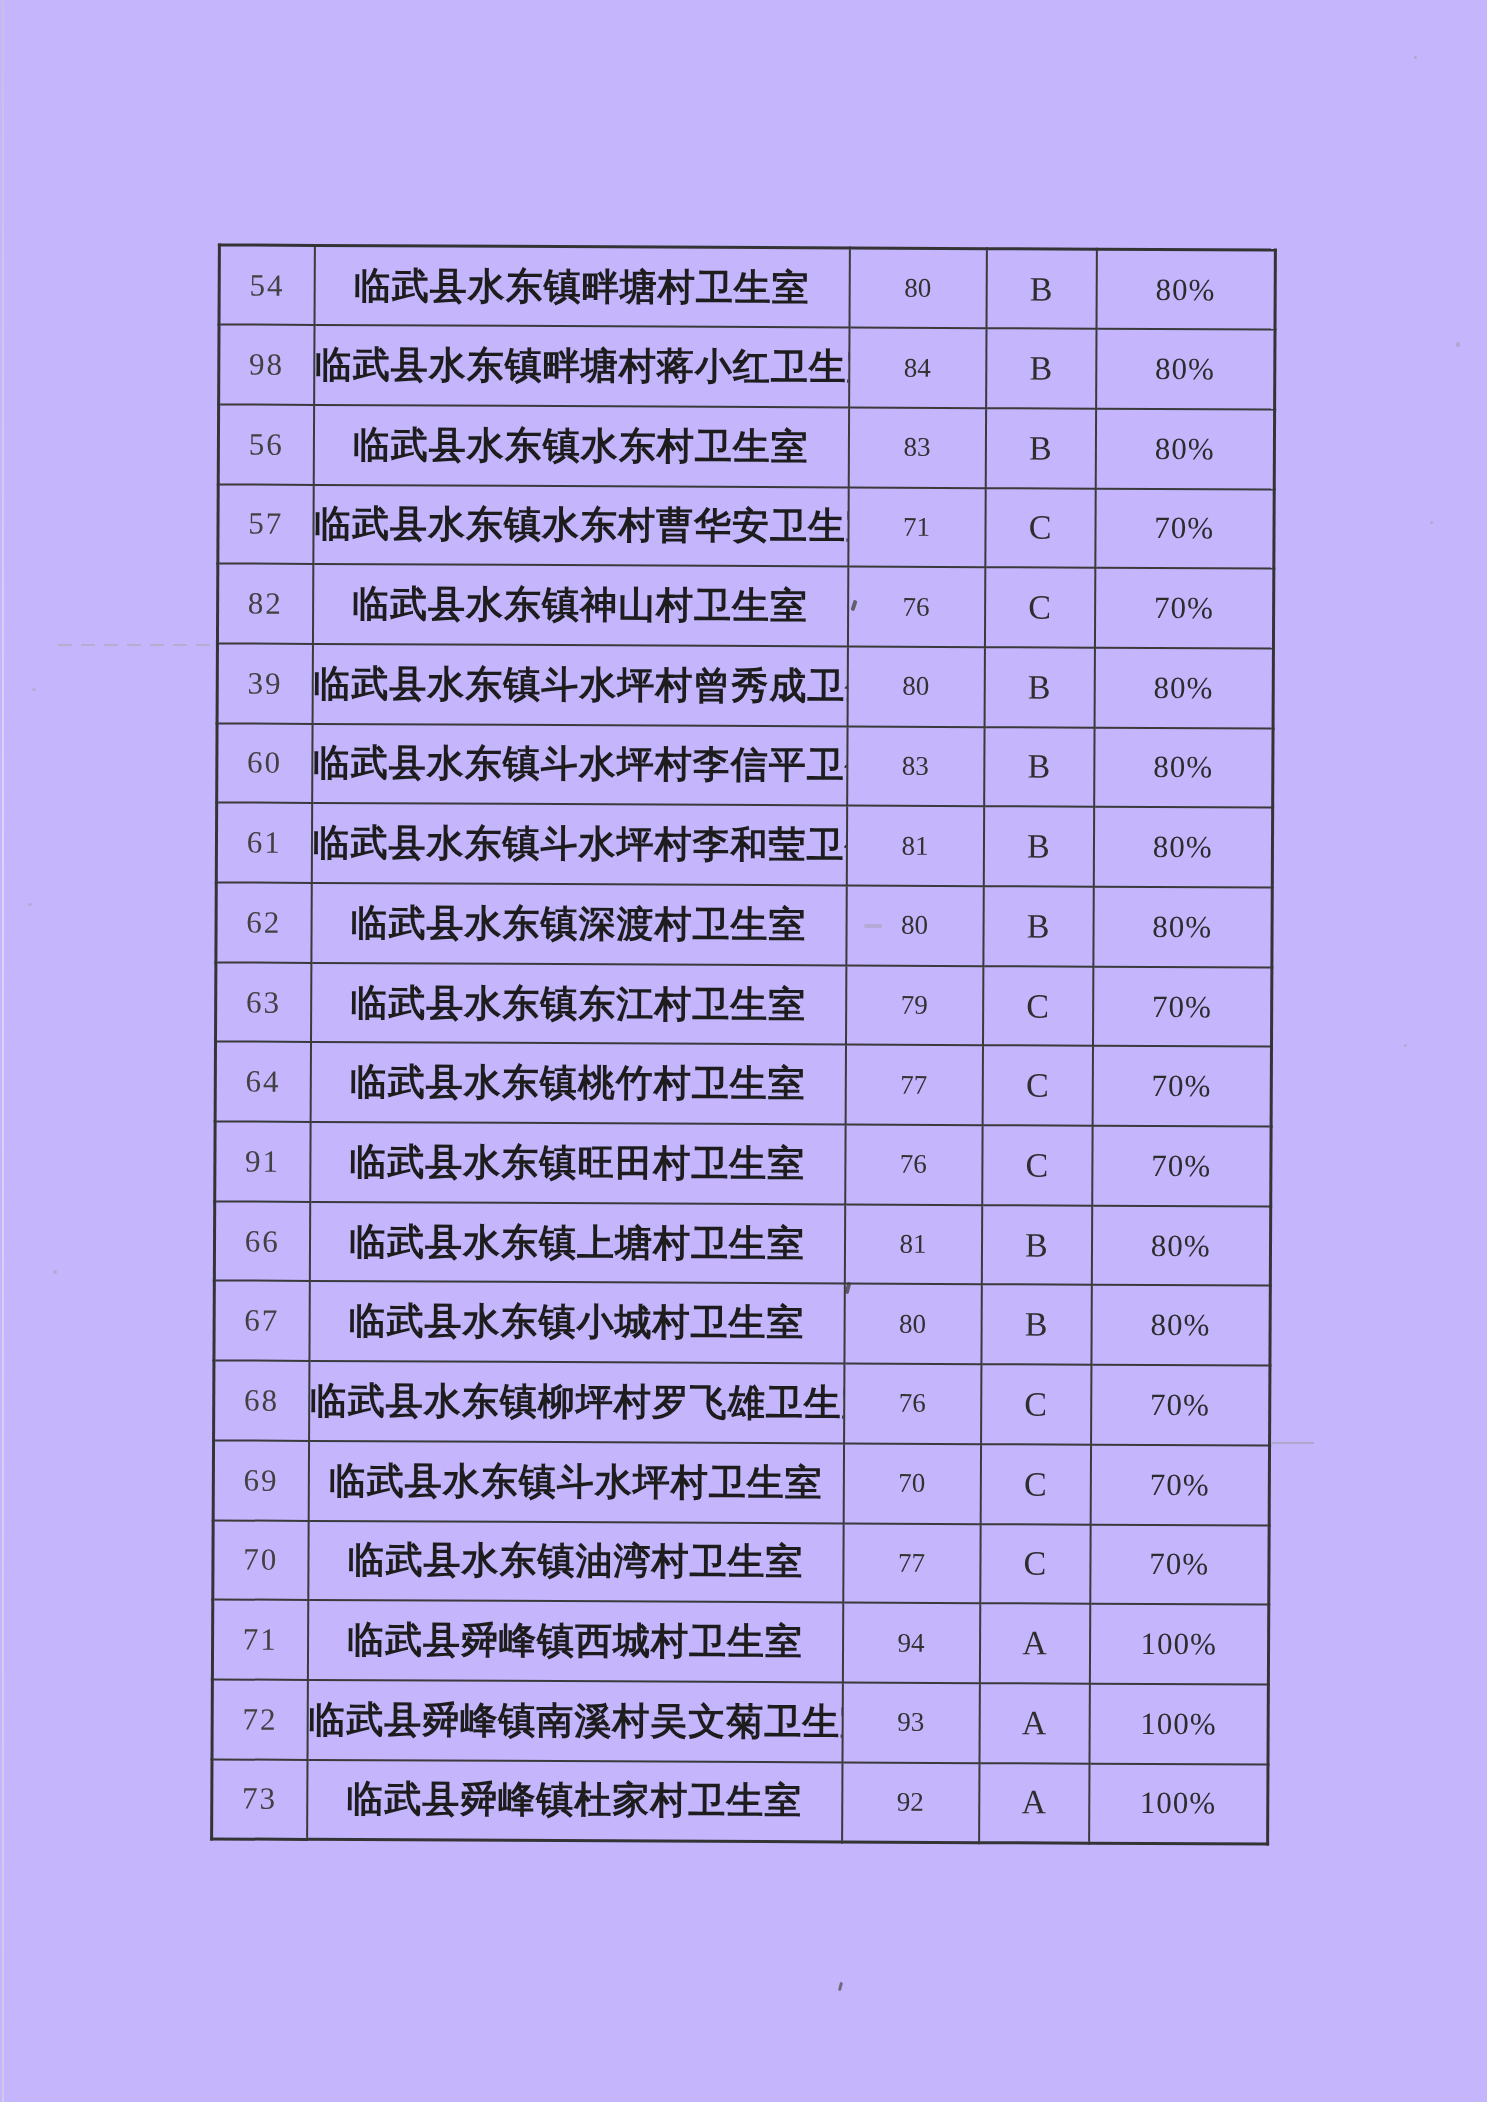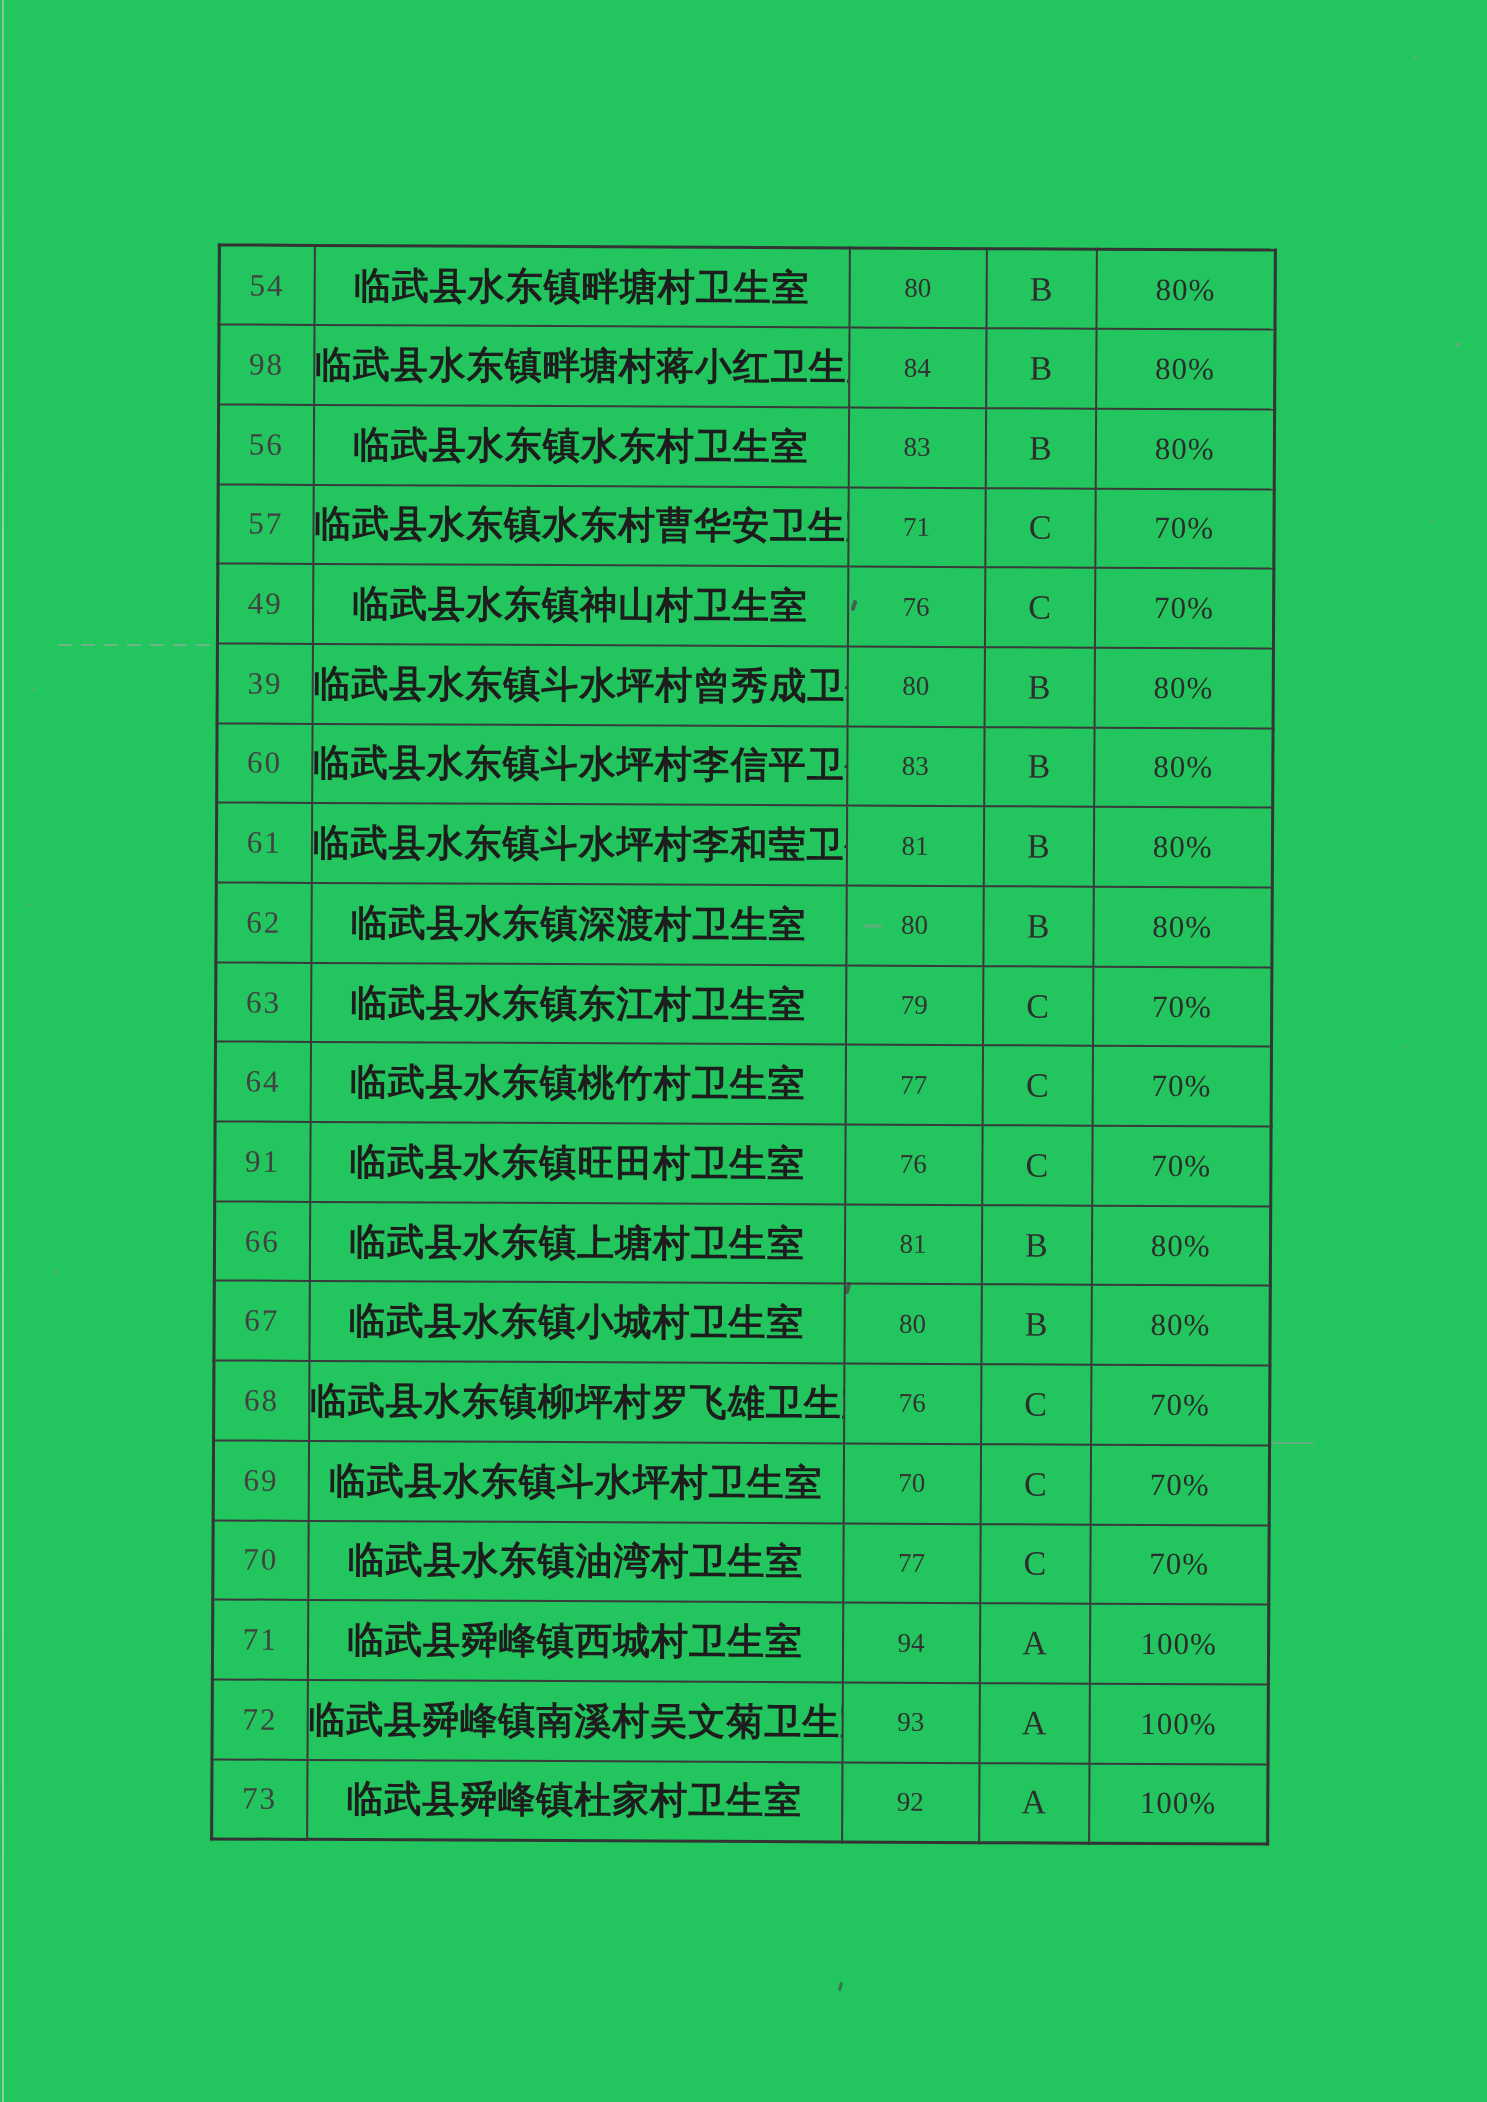--- a/index.html
+++ b/index.html
@@ -1,20 +1,20 @@
 <!DOCTYPE html>
 <html><head>
 <meta charset="utf-8">
 <style>
   html,body{margin:0;padding:0;background:#e8e8e6;}
   .page{
     position:relative;
     width:1487px;height:2102px;
     margin:0 auto;
-    background:#22c55e;
+    background:#c4b5fd;
     overflow:hidden;
     font-family:"Liberation Serif","DejaVu Serif",serif;
     color:#1f1f1f;
   }
   .table-wrap{
     position:absolute;
     left:214px;top:246px;
     width:1058px;
     transform:rotate(0.28deg);
     transform-origin:center center;
@@ -122,21 +122,21 @@
             <td class="c-pct">80%</td>
           </tr>
           <tr>
             <td class="c-no">57</td>
             <td class="c-name">临武县水东镇水东村曹华安卫生室</td>
             <td class="c-score">71</td>
             <td class="c-grade">C</td>
             <td class="c-pct">70%</td>
           </tr>
           <tr>
-            <td class="c-no">49</td>
+            <td class="c-no">82</td>
             <td class="c-name">临武县水东镇神山村卫生室</td>
             <td class="c-score">76</td>
             <td class="c-grade">C</td>
             <td class="c-pct">70%</td>
           </tr>
           <tr>
             <td class="c-no">39</td>
             <td class="c-name">临武县水东镇斗水坪村曾秀成卫生室</td>
             <td class="c-score">80</td>
             <td class="c-grade">B</td>

